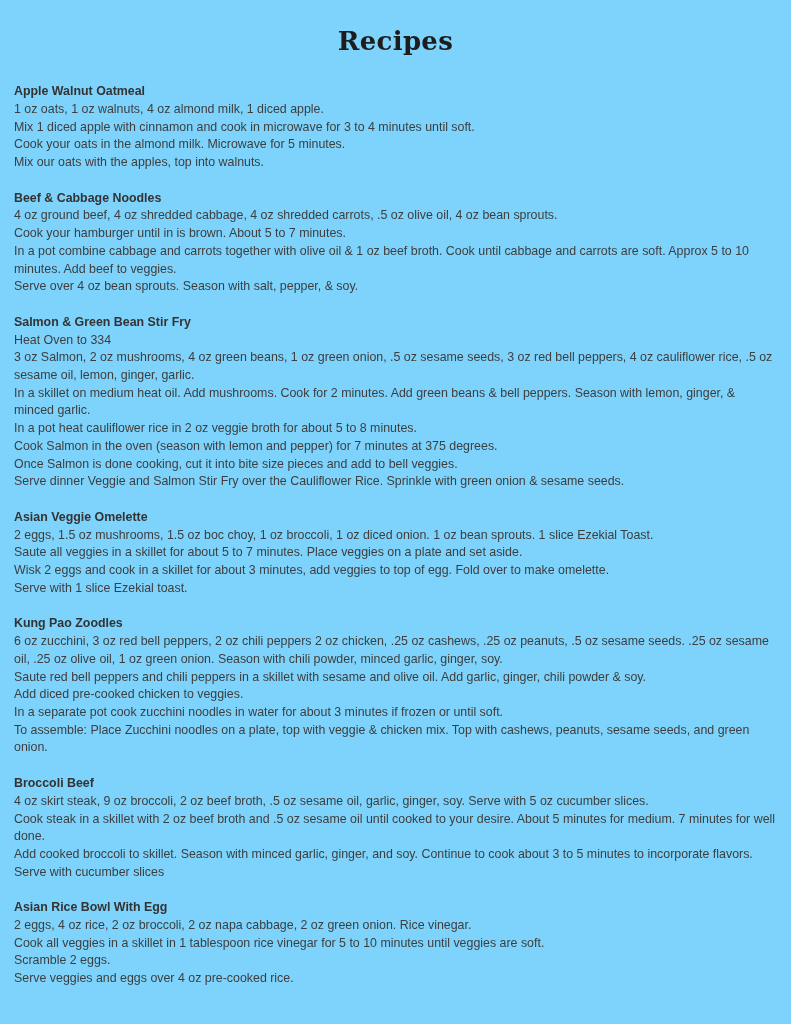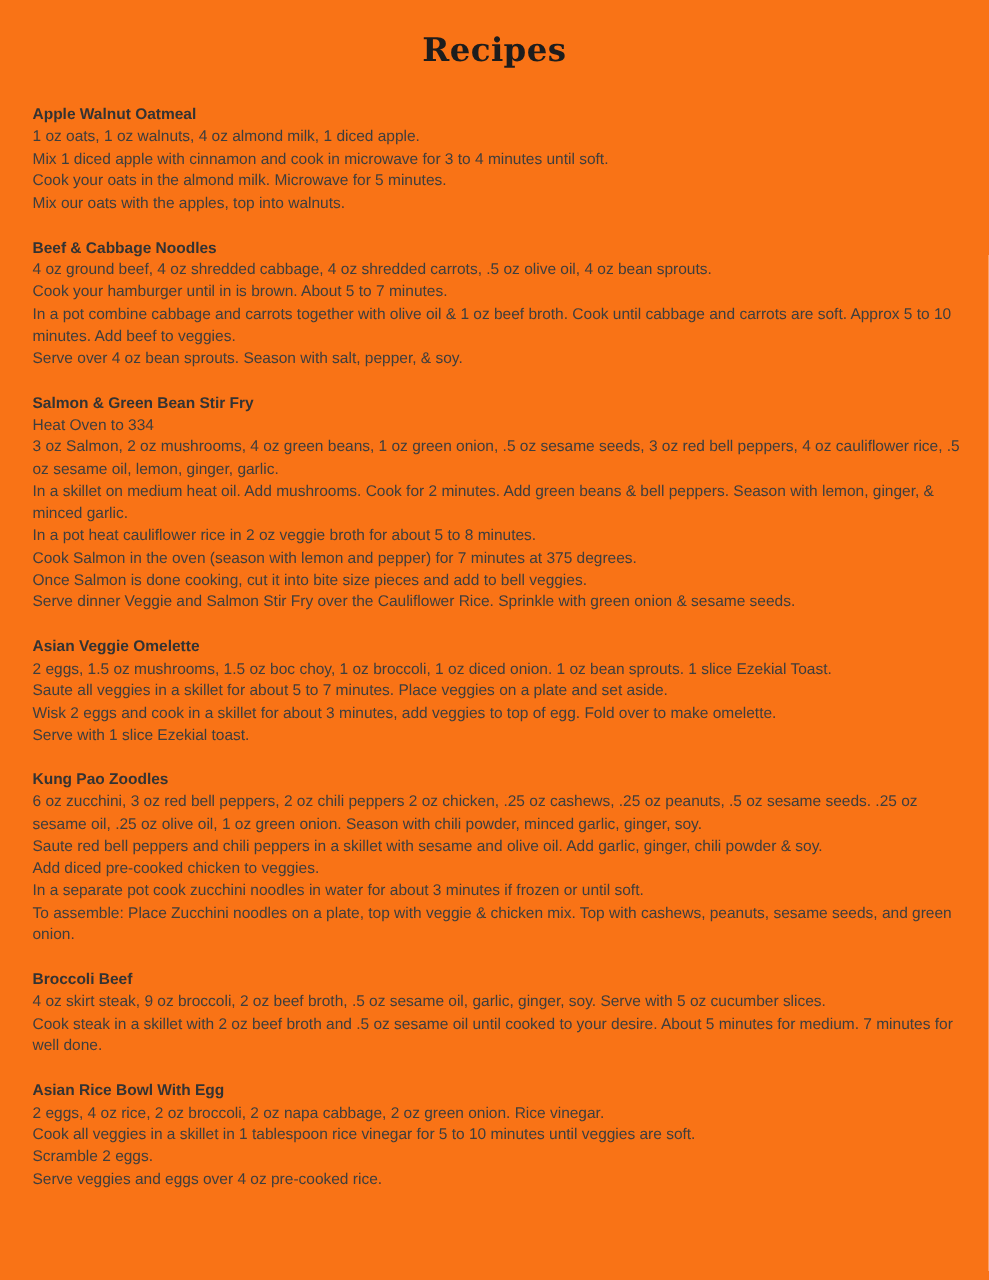--- a/index.html
+++ b/index.html
@@ -10,36 +10,35 @@
   body {
     width: 791px;
     height: 1024px;
     overflow: hidden;
     font-family: "Liberation Sans", sans-serif;
   }
   .page {
     box-sizing: border-box;
     width: 791px;
     height: 1024px;
-    background: #f97316;
+    background: #7dd3fc;
     padding: 26px 14px 0 14px;
   }
   .doc-title {
     font-family: "DejaVu Serif", "Liberation Serif", serif;
     font-size: 26px;
     font-weight: 600;
     line-height: 1.2;
     letter-spacing: 0.3px;
     text-align: center;
     color: #1d1d1d;
     margin: 0 0 26px 0;
   }
   .recipes {
     color: #3e3e3e;
-    margin-left: 12px;
   }
   .recipe + .recipe {
     margin-top: 18px;
   }
   .recipe-name {
     font-size: 12.4px;
     line-height: 17.7px;
     font-weight: 700;
     color: #333333;
   }
@@ -91,20 +90,21 @@
         <div class="recipe-line">6 oz zucchini, 3 oz red bell peppers, 2 oz chili peppers 2 oz chicken, .25 oz cashews, .25 oz peanuts, .5 oz sesame seeds. .25 oz sesame oil, .25 oz olive oil, 1 oz green onion. Season with chili powder, minced garlic, ginger, soy.</div>
         <div class="recipe-line">Saute red bell peppers and chili peppers in a skillet with sesame and olive oil. Add garlic, ginger, chili powder &amp; soy.</div>
         <div class="recipe-line">Add diced pre-cooked chicken to veggies.</div>
         <div class="recipe-line">In a separate pot cook zucchini noodles in water for about 3 minutes if frozen or until soft.</div>
         <div class="recipe-line">To assemble: Place Zucchini noodles on a plate, top with veggie &amp; chicken mix. Top with cashews, peanuts, sesame seeds, and green onion.</div>
       </section>
       <section class="recipe">
         <div class="recipe-name">Broccoli Beef</div>
         <div class="recipe-line">4 oz skirt steak, 9 oz broccoli, 2 oz beef broth, .5 oz sesame oil, garlic, ginger, soy. Serve with 5 oz cucumber slices.</div>
         <div class="recipe-line">Cook steak in a skillet with 2 oz beef broth and .5 oz sesame oil until cooked to your desire. About 5 minutes for medium. 7 minutes for well done.</div>
+        <div class="recipe-line">Add cooked broccoli to skillet. Season with minced garlic, ginger, and soy. Continue to cook about 3 to 5 minutes to incorporate flavors. Serve with cucumber slices</div>
       </section>
       <section class="recipe">
         <div class="recipe-name">Asian Rice Bowl With Egg</div>
         <div class="recipe-line">2 eggs, 4 oz rice, 2 oz broccoli, 2 oz napa cabbage, 2 oz green onion. Rice vinegar.</div>
         <div class="recipe-line">Cook all veggies in a skillet in 1 tablespoon rice vinegar for 5 to 10 minutes until veggies are soft.</div>
         <div class="recipe-line">Scramble 2 eggs.</div>
         <div class="recipe-line">Serve veggies and eggs over 4 oz pre-cooked rice.</div>
       </section>
     </div>
 </div>

